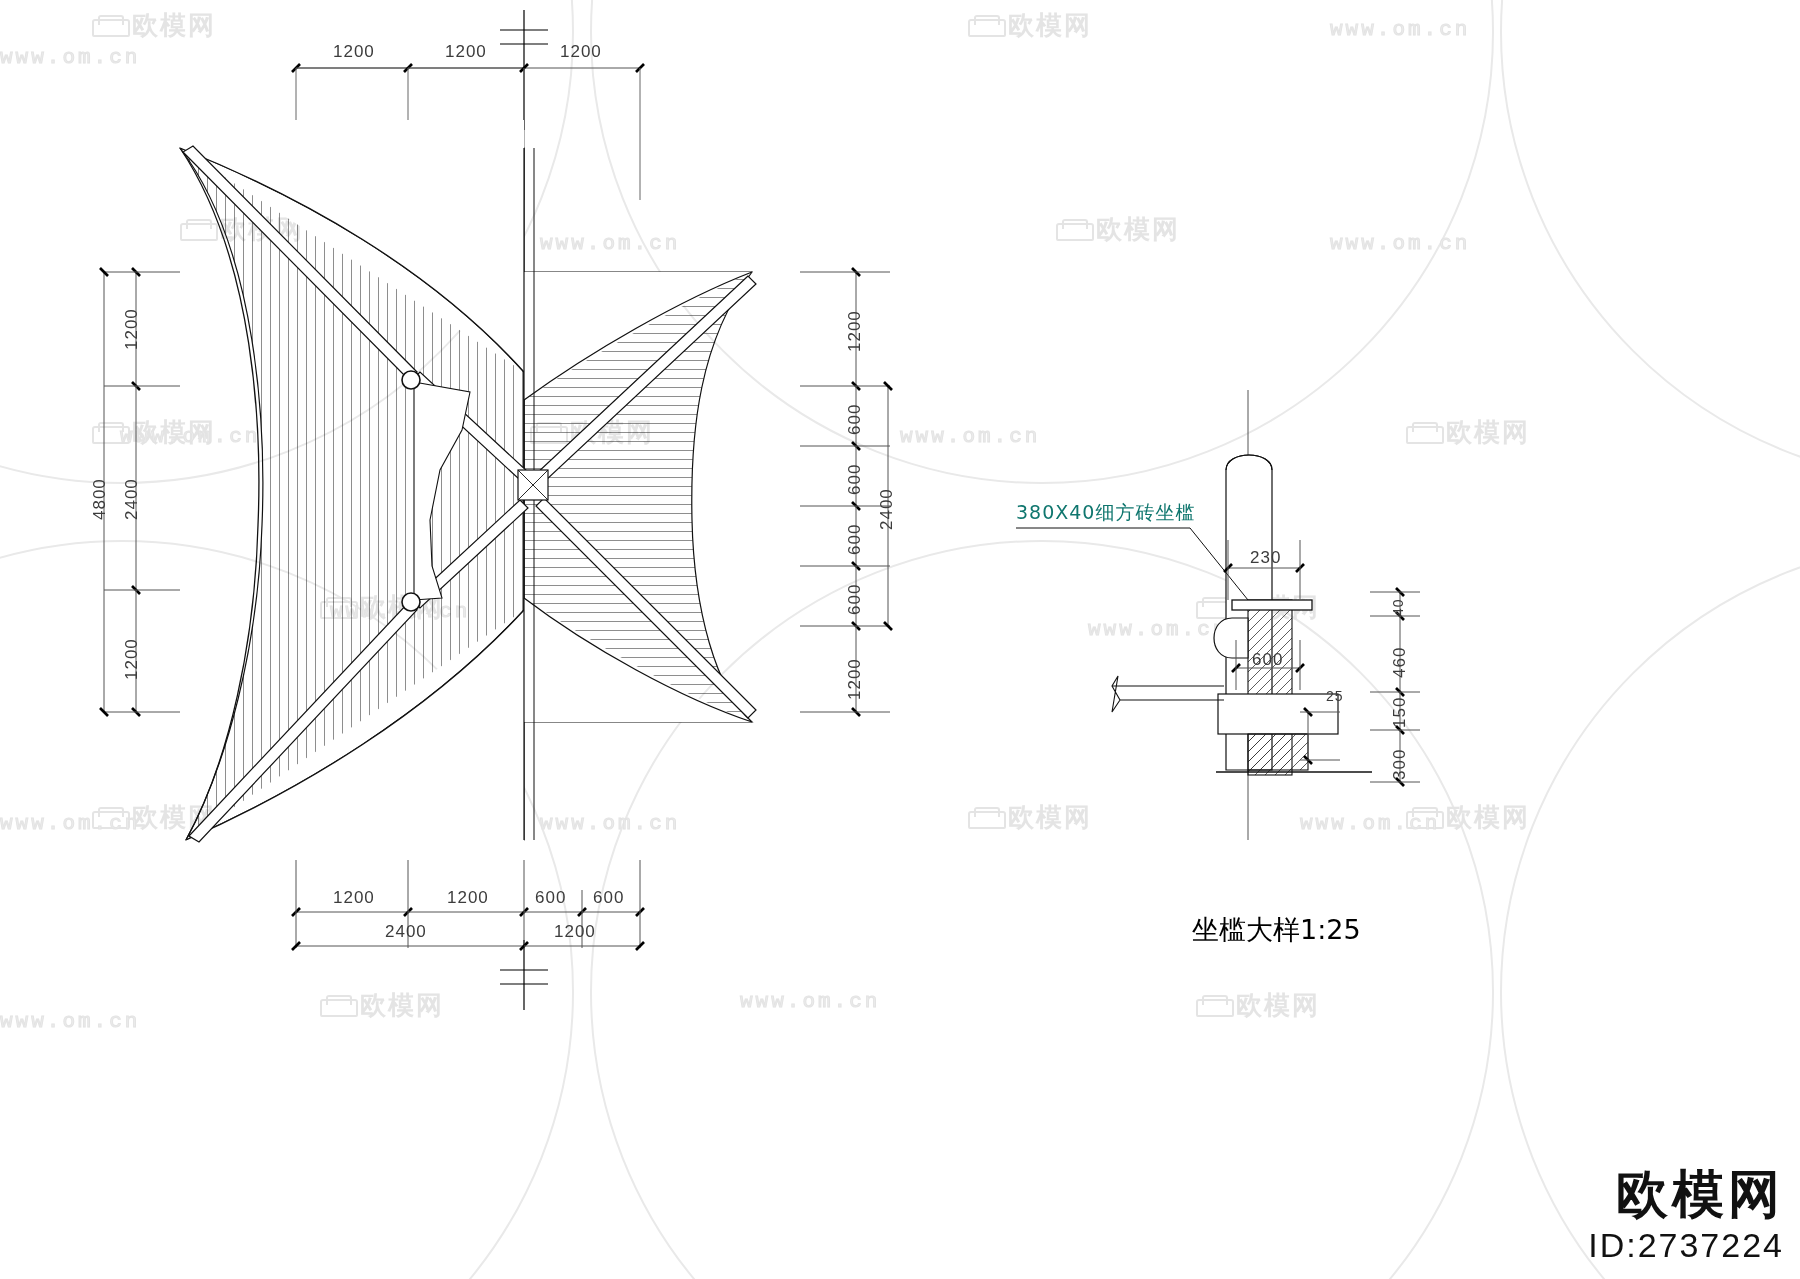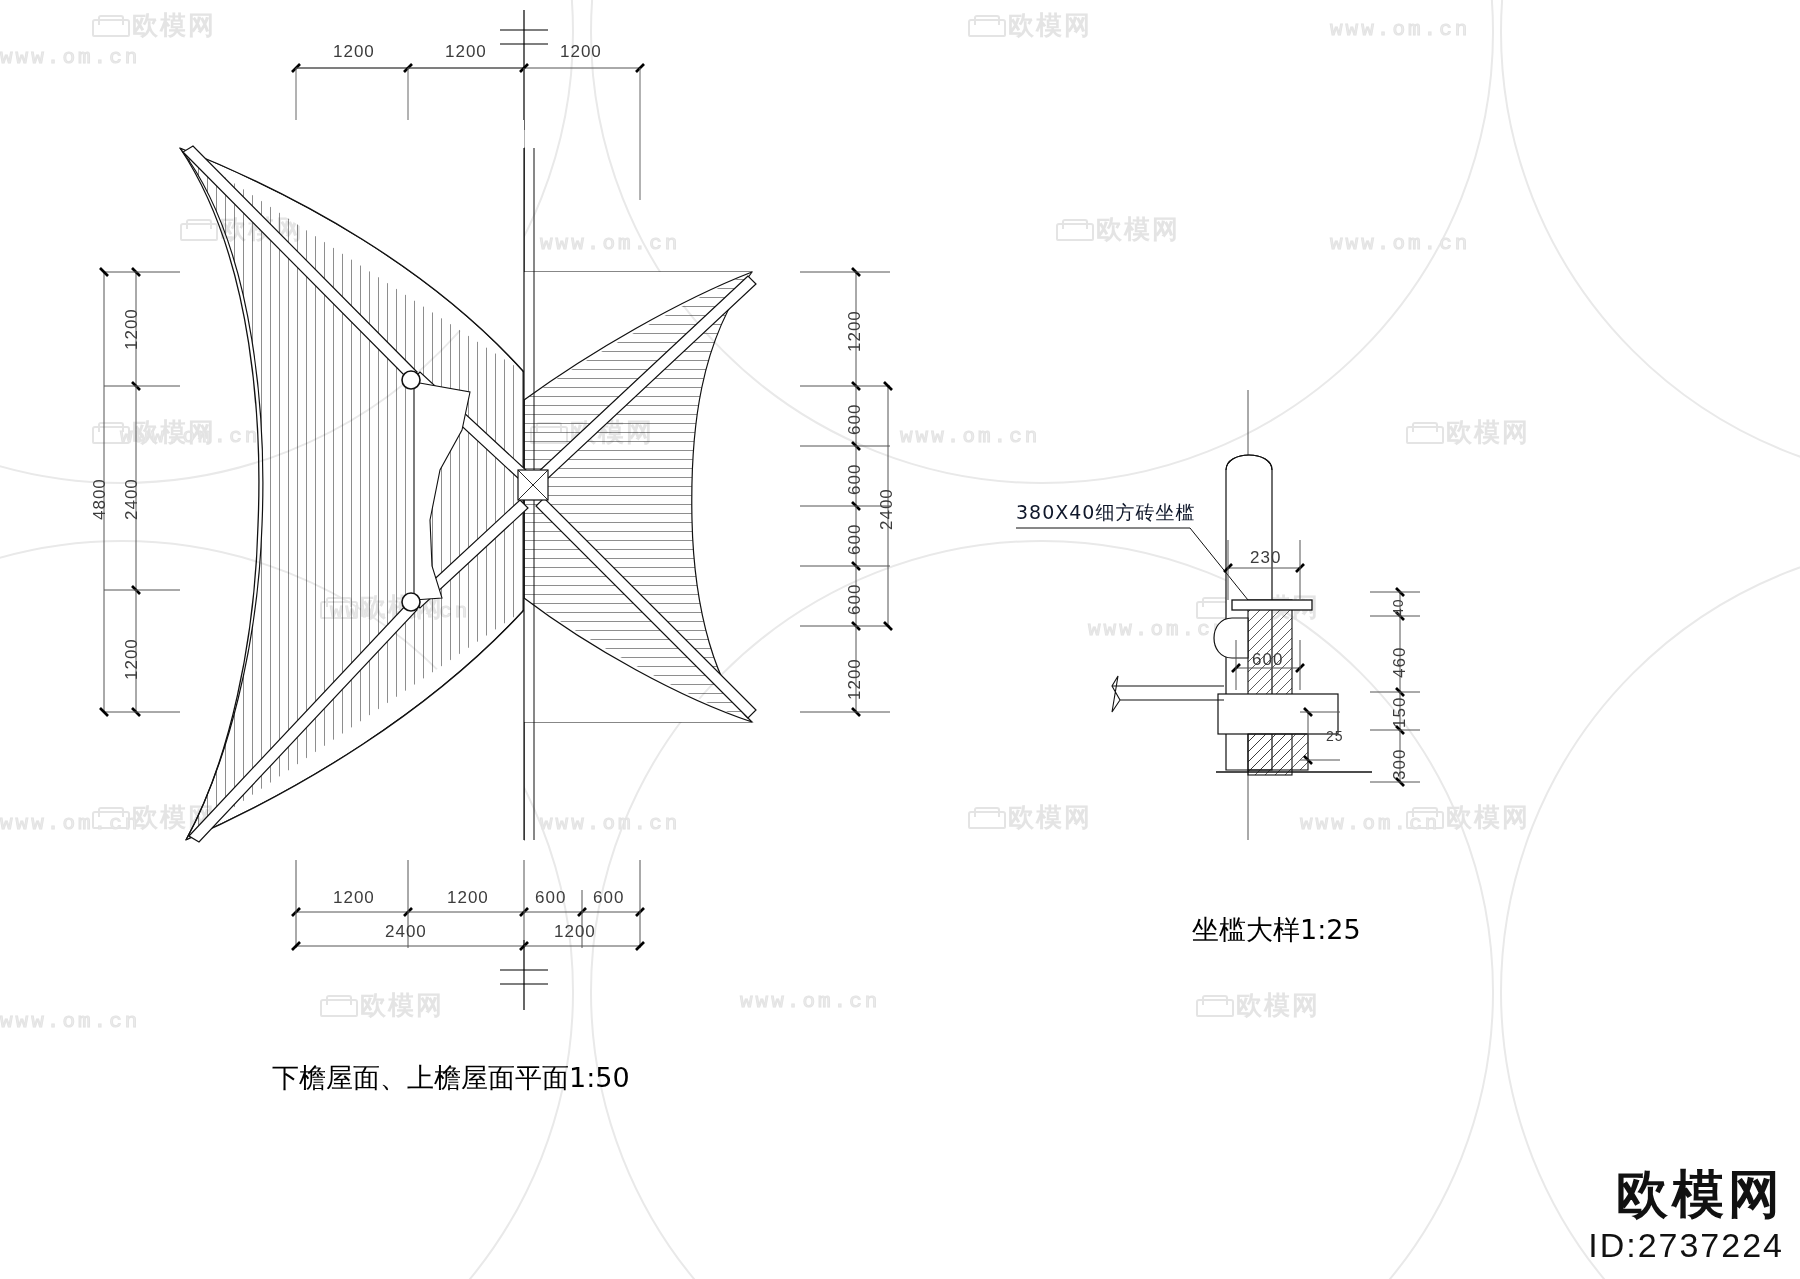--- a/index.html
+++ b/index.html
@@ -28,21 +28,21 @@
   svg.cad{position:absolute;left:0;top:0;width:1800px;height:1279px;overflow:visible;}
 
   
   .dim{position:absolute;font-family:"Liberation Sans", sans-serif;font-size:17px;
        color:#3c3c3c;letter-spacing:1px;white-space:nowrap;z-index:5;}
   .dim.vert{transform-origin:left top;transform:rotate(-90deg);}
   .dim.small{font-size:14px;}
   .cn-title{position:absolute;font-family:"DejaVu Sans","Liberation Sans",sans-serif;
             font-size:27px;color:#000;white-space:nowrap;z-index:5;}
   .cn-label{position:absolute;font-family:"DejaVu Sans","Liberation Sans",sans-serif;
-            font-size:19px;color:#0f172a;white-space:nowrap;z-index:5;letter-spacing:1px;}
+            font-size:19px;color:#0f766e;white-space:nowrap;z-index:5;letter-spacing:1px;}
 
   
   .brand{position:absolute;right:16px;bottom:14px;text-align:right;z-index:8;}
   .brand-name{font-family:"DejaVu Sans","Liberation Sans",sans-serif;font-size:52px;
               font-weight:bold;color:#111;letter-spacing:4px;line-height:1.05;}
   .brand-id{font-family:"Liberation Sans", sans-serif;font-size:34px;color:#111;
             letter-spacing:2px;margin-top:4px;}
 </style>
 </head>
 <body>
@@ -362,26 +362,25 @@
   <div class="dim vert" style="left:845px;top:700px;">1200</div>
   <div class="dim vert" style="left:877px;top:530px;">2400</div>
 
   <div class="dim" style="left:333px;top:888px;">1200</div>
   <div class="dim" style="left:447px;top:888px;">1200</div>
   <div class="dim" style="left:535px;top:888px;">600</div>
   <div class="dim" style="left:593px;top:888px;">600</div>
   <div class="dim" style="left:385px;top:922px;">2400</div>
   <div class="dim" style="left:554px;top:922px;">1200</div>
 
-  <div class="cn-title" style="left:272px;top:1060px;">下檐屋面、上檐屋面平面1:50</div>
 
   <div class="cn-label" style="left:1016px;top:500px;">380X40细方砖坐槛</div>
   <div class="dim" style="left:1250px;top:548px;">230</div>
   <div class="dim" style="left:1252px;top:650px;">600</div>
-  <div class="dim small" style="left:1326px;top:728px;">25</div>
+  <div class="dim small" style="left:1326px;top:688px;">25</div>
   <div class="dim vert small" style="left:1390px;top:616px;">40</div>
   <div class="dim vert" style="left:1390px;top:678px;">460</div>
   <div class="dim vert" style="left:1390px;top:728px;">150</div>
   <div class="dim vert" style="left:1390px;top:780px;">300</div>
 
   <div class="cn-title" style="left:1152px;top:912px;margin-left:40px;">坐槛大样1:25</div>
 
   <div class="brand">
     <div class="brand-name">欧模网</div>
     <div class="brand-id">ID:2737224</div>

